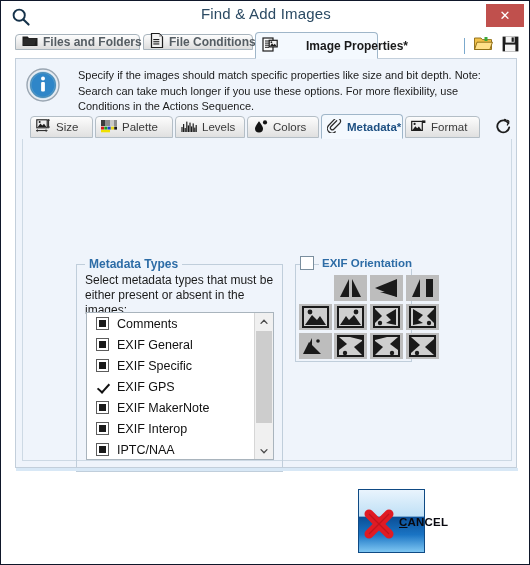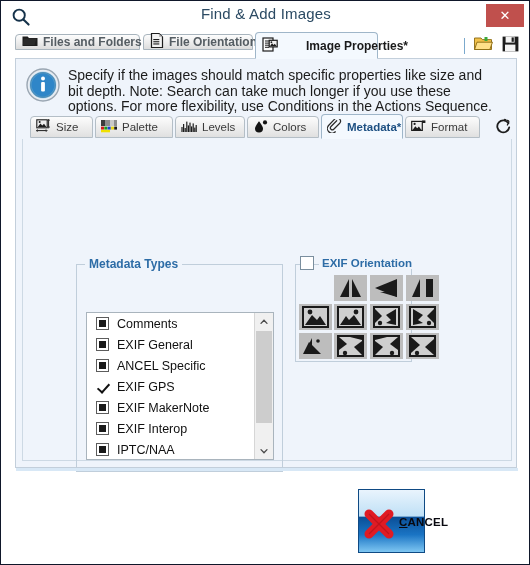--- a/index.html
+++ b/index.html
@@ -81,22 +81,22 @@
     box-sizing: border-box;
   }
   .panel-sh {
     position: absolute; left: 15px; top: 467px; width: 502px; height: 3px;
     background: #d8e8f6;
   }
 
   
   .info-icon { position: absolute; left: 9px; top: 8px; width: 36px; height: 36px; }
   .info-text {
-    position: absolute; left: 52px; top: 9px; width: 430px;
-    font-size: 14px; color: #1b1b1b; line-height: 15.5px;
+    position: absolute; left: 62px; top: 9px; width: 430px;
+    font-size: 11px; color: #1b1b1b; line-height: 15.5px;
   }
 
   
   .subtabs { position: absolute; left: 0; top: 55px; width: 502px; height: 25px; }
   .stab {
     position: absolute; top: 2px; height: 22px;
     background: linear-gradient(to bottom, #fcfcfc 0%, #eeeeee 50%, #e0e0e0 100%);
     border: 1px solid #b4bec6; border-radius: 4px 4px 0 0;
     box-sizing: border-box;
     display: flex; align-items: center; gap: 5px; padding: 0 8px 0 5px;
@@ -266,21 +266,21 @@
         <svg width="14" height="15" viewBox="0 0 14 15">
           <path d="M1.5 0.5 L9 0.5 L12.5 4 L12.5 14.5 L1.5 14.5 Z" fill="#f2f2f2" stroke="#1d1d1d" stroke-width="1.2"></path>
           <path d="M9 0.7 L9 4 L12.3 4 Z" fill="#bdbdbd"></path>
           <g fill="#1d1d1d">
               <rect x="3.3" y="6" width="6" height="1.1"></rect>
               <rect x="3.3" y="8.2" width="6" height="1.1"></rect>
               <rect x="3.3" y="10.4" width="6" height="1.1"></rect>
             </g>
         </svg>
       </span>
-      <span>File Orientation</span>
+      <span>File Conditions</span>
     </div>
 
     <div class="mtab mtab-3 active">
       <span>
         <svg width="16" height="15" viewBox="0 0 16 15">
           <rect x="1" y="1" width="10" height="13" fill="#fafafa" stroke="#1d1d1d" stroke-width="1.2"></rect>
           <g fill="#1d1d1d">
               <rect x="3" y="3.5" width="6" height="1"></rect>
               <rect x="3" y="5.6" width="6" height="1"></rect>
               <rect x="3" y="7.7" width="6" height="1"></rect>
@@ -415,35 +415,36 @@
           <path d="M14.4 5.2 A6 6 0 1 0 15.2 9.4" fill="none" stroke="#1d1d1d" stroke-width="1.8" stroke-linecap="round"></path>
           <path d="M10.6 1.4 L15.2 3.2 L13.4 7" fill="none" stroke="#1d1d1d" stroke-width="1.3" stroke-linecap="round" stroke-dasharray="1.4 1.4"></path>
         </svg>
       </span>
     </div>
 
     <div class="form-area"></div>
 
     <div class="groupbox gb-meta">
       <span class="gb-legend">Metadata Types</span>
+      <div class="gb-desc">Select metadata types that must be either present or absent in the images:</div>
 
       <div class="listbox">
         <div class="lb-rows">
 
           <div class="lb-row">
             <span class="cb partial"></span>
             <span>Comments</span>
           </div>
           <div class="lb-row">
             <span class="cb partial"></span>
             <span>EXIF General</span>
           </div>
           <div class="lb-row">
             <span class="cb partial"></span>
-            <span>ANCEL Specific</span>
+            <span>EXIF Specific</span>
           </div>
           <div class="lb-row">
             <span class="cb checked"></span>
             <span>EXIF GPS</span>
           </div>
           <div class="lb-row">
             <span class="cb partial"></span>
             <span>EXIF MakerNote</span>
           </div>
           <div class="lb-row">

